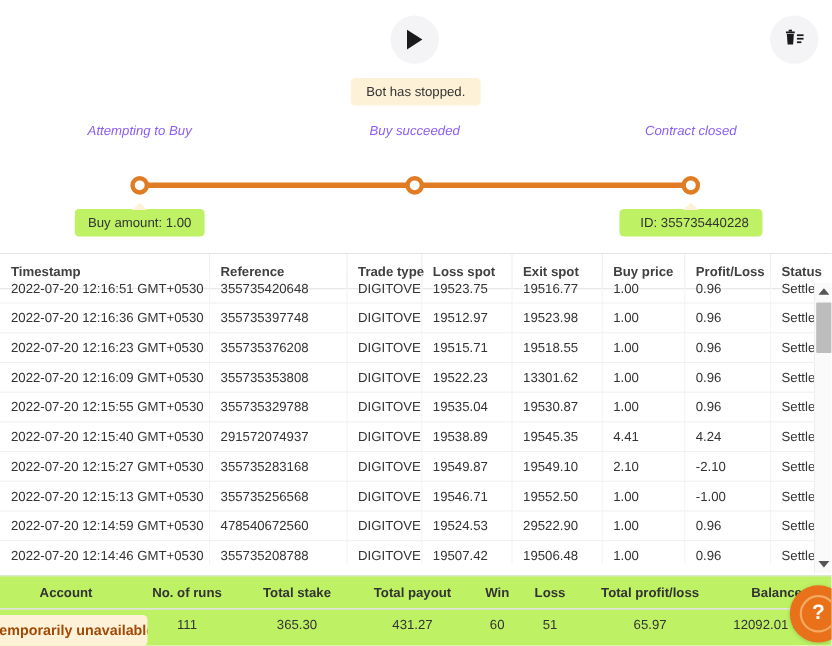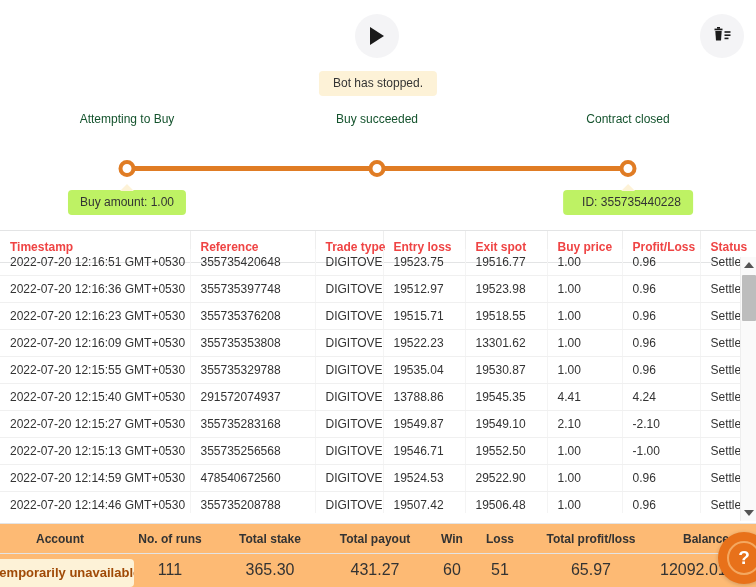--- a/index.html
+++ b/index.html
@@ -37,23 +37,24 @@
     border-radius: 4px;
     padding: 6px 14px;
     font-size: 12px; line-height: 13px;
     white-space: nowrap;
   }
 
   
   .stages { position: absolute; left: 0; top: 112px; width: 756px; height: 105px; }
   .stage-label {
     position: absolute; top: 0;
-    font-size: 12px; color: #14532d;
+    font-size: 12px; color: #8b5cf6;
     transform: translateX(-50%);
     white-space: nowrap;
+    font-style: italic;
   }
   .track {
     position: absolute; top: 54px; left: 127px; width: 501px; height: 5px;
     background: #e07c24; border-radius: 3px;
   }
   .node {
     position: absolute; top: 48px;
     width: 17px; height: 17px; border-radius: 50%;
     background: #ffffff; border: 4px solid #e07c24;
     transform: translateX(-50%);
@@ -77,21 +78,21 @@
   }
 
   
   .table-wrap {
     position: absolute; left: 0; top: 230px; width: 756px; height: 290px;
     border-top: 1px solid #e3e4e5;
     background: #ffffff;
   }
   table.journal { width: 740px; border-collapse: collapse; table-layout: fixed; }
   table.journal th {
-    font-size: 12px; font-weight: bold; color: #ef4444;
+    font-size: 12px; font-weight: bold; color: #404040;
     text-align: left; padding: 9px 8px 8px 10px;
     border-bottom: 1px solid #e3e4e5;
     border-right: 1px solid #eeeeee;
     background: #ffffff;
     white-space: nowrap;
   }
   table.journal td {
     font-size: 12px; color: #333333;
     text-align: left; padding: 6px 8px 6px 10px;
     height: 25px;
@@ -138,31 +139,31 @@
     position: absolute; left: 1px; top: 18px;
     width: 14px; height: 46px;
     background: #bdbdbd; border-radius: 1px;
     cursor: pointer;
   }
 
   
   .summary {
     position: absolute; left: 0; top: 523px; width: 756px; height: 64px;
     border-top: 1px solid #e3e4e5;
-    background: #fdba74;
+    background: #bef264;
   }
   table.sum { width: 756px; border-collapse: collapse; table-layout: fixed; }
   table.sum th {
     font-size: 12px; font-weight: bold; color: #333333;
     text-align: center; padding: 8px 4px 7px;
     border-bottom: 1px solid #e3e4e5;
     white-space: nowrap;
   }
   table.sum td {
-    font-size: 16px; color: #333333;
+    font-size: 12px; color: #333333;
     text-align: center; padding: 7px 4px;
     white-space: nowrap;
   }
   .s-acct { width: 120px; }
   .s-runs { width: 100px; }
   .s-stake { width: 100px; }
   .s-payout { width: 110px; }
   .s-win { width: 44px; }
   .s-loss { width: 52px; }
   .s-pl { width: 130px; }
@@ -252,21 +253,21 @@
         <col class="c-exit">
           <col class="c-buy">
           <col class="c-pl">
           <col class="c-status">
       </colgroup>
       <thead>
         <tr>
           <th>Timestamp</th>
           <th>Reference</th>
           <th>Trade type</th>
-          <th>Entry loss</th>
+          <th>Loss spot</th>
           <th>Exit spot</th>
           <th>Buy price</th>
           <th>Profit/Loss</th>
           <th>Status</th>
         </tr>
       </thead>
     </table>
 
     <div class="rows-clip">
       <table class="journal">
@@ -328,21 +329,21 @@
               <td>19535.04</td>
               <td>19530.87</td>
               <td>1.00</td>
               <td class="pos">0.96</td>
               <td>Settled</td>
             </tr>
             <tr>
               <td>2022-07-20 12:15:40 GMT+0530</td>
               <td>291572074937</td>
               <td>DIGITOVE</td>
-              <td>13788.86</td>
+              <td>19538.89</td>
               <td>19545.35</td>
               <td>4.41</td>
               <td class="pos">4.24</td>
               <td>Settled</td>
             </tr>
             <tr>
               <td>2022-07-20 12:15:27 GMT+0530</td>
               <td>355735283168</td>
               <td>DIGITOVE</td>
               <td>19549.87</td>

